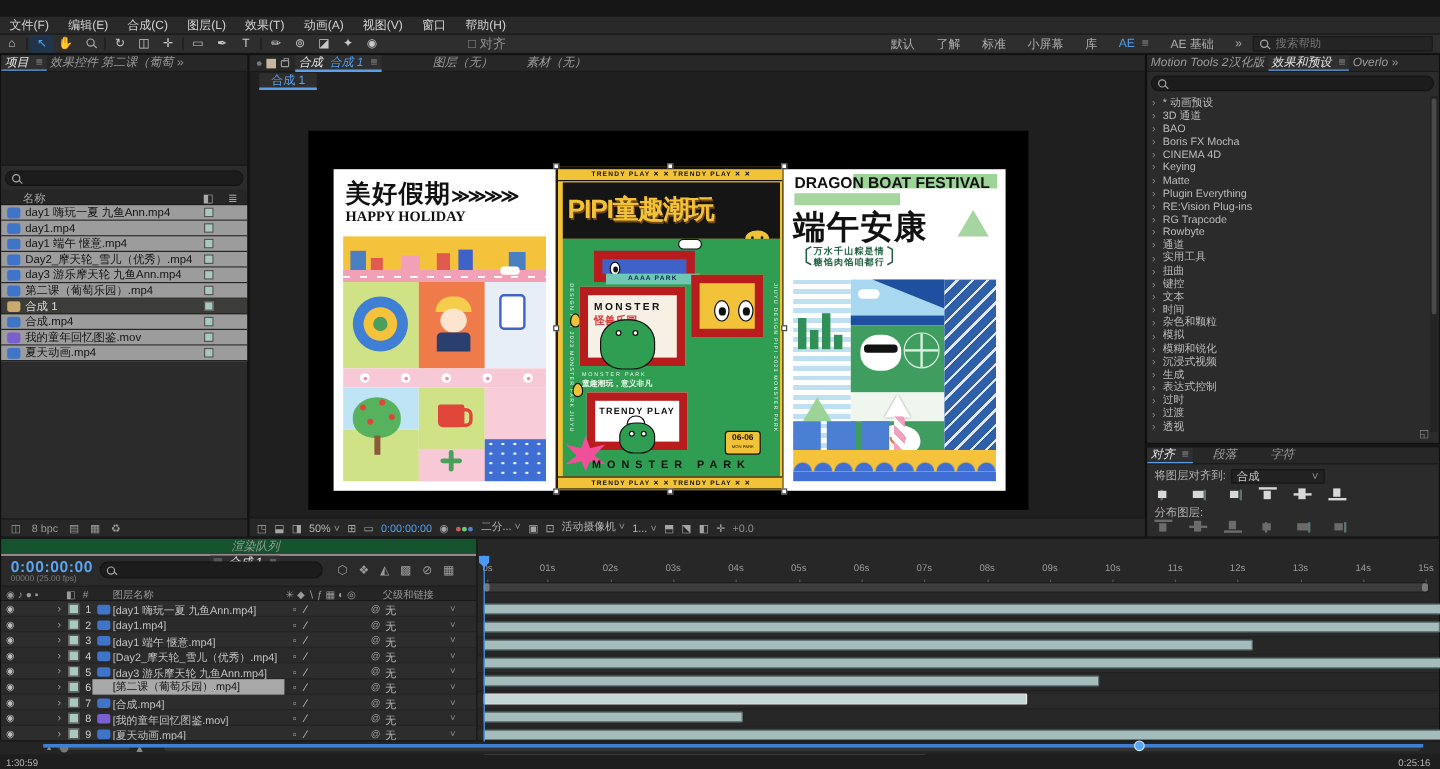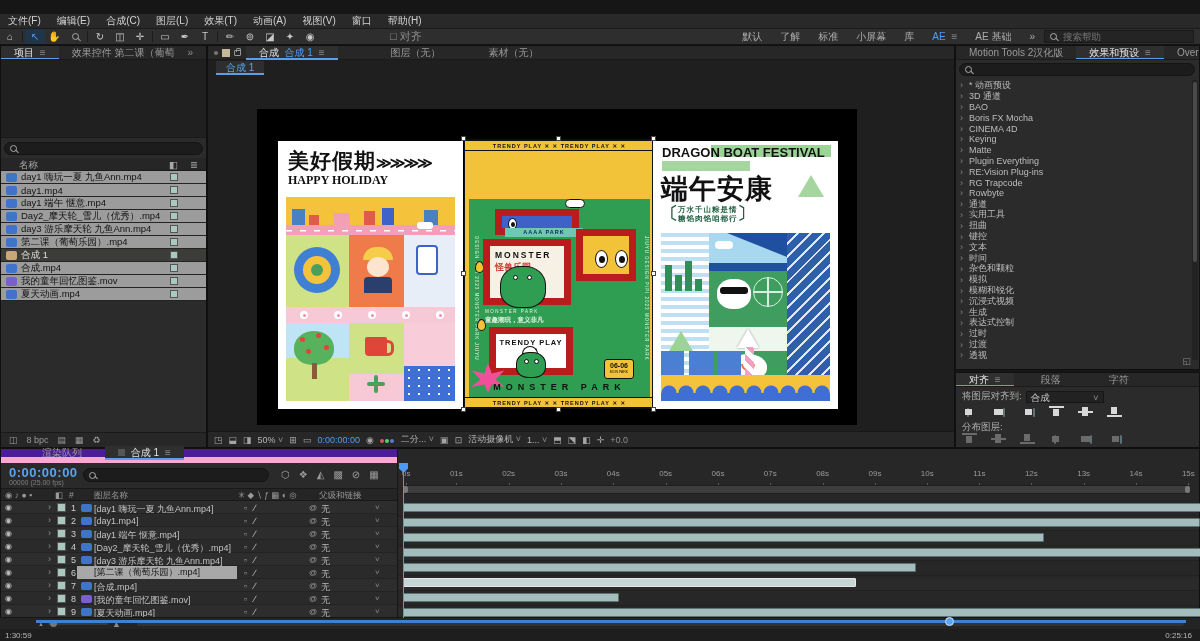--- a/index.html
+++ b/index.html
@@ -37,21 +37,21 @@
   .ws.on{color:#4f9ff0;}
   .helpsearch{display:flex;align-items:center;gap:4px;background:#242424;border:1px solid #1a1a1a;
               height:13px;padding:0 5px;width:150px;margin-right:6px;}
   .helpsearch input{background:transparent;border:0;outline:0;color:#9a9a9a;font-size:9.5px;width:110px;
                     font-family:"Liberation Sans",sans-serif;}
 
   
   .panel{position:absolute;background:#2b2b2b;border:1px solid #101010;}
   .ptabs{height:14px;background:#272727;display:flex;align-items:center;font-size:10px;color:#9a9a9a;
          border-bottom:1px solid #1a1a1a;white-space:nowrap;overflow:hidden;}
-  .ptab{padding:0 13px;height:14px;line-height:14px;}
+  .ptab{padding:0 3px;height:14px;line-height:14px;font-style:italic;}
   .ptab.on{color:#e4e4e4;background:#2f2f2f;box-shadow:inset 0 -2px 0 #5a9fe8;}
   .menu-glyph{color:#8a8a8a;margin-left:3px;}
 
   
   #project{left:0;top:45px;width:207px;height:403px;}
   .pj-preview{position:absolute;left:0;top:14px;width:205px;height:78px;background:#202020;border-bottom:1px solid #181818;}
   .pj-search{position:absolute;left:3px;top:96px;width:199px;height:13px;background:#1c1c1c;border:1px solid #141414;
              border-radius:7px;display:flex;align-items:center;padding:0 5px;gap:4px;}
   .pj-head{position:absolute;left:0;top:112px;width:205px;height:13px;background:#262626;color:#a8a8a8;
            font-size:9.5px;border-bottom:1px solid #1b1b1b;}
@@ -251,22 +251,22 @@
   .ai.left .bar{left:0;} .ai.left .blk{left:3px;top:2.5px;width:7px;height:6px;}
   .ai.hc .bar{left:6.5px;} .ai.hc .blk{left:3px;top:2.5px;width:9px;height:6px;}
   .ai.right .bar{right:0;} .ai.right .blk{right:3px;top:2.5px;width:7px;height:6px;}
   .ai.top .hbar{top:0;} .ai.top .blk{left:4px;top:3px;width:6px;height:7px;}
   .ai.vc .hbar{top:4.5px;} .ai.vc .blk{left:4px;top:1px;width:6px;height:9px;}
   .ai.bottom .hbar{bottom:0;} .ai.bottom .blk{left:4px;bottom:3px;width:6px;height:7px;}
   .dimicons .ai b{background:#6b6b6b;}
 
   
   #timeline{left:0;top:448px;width:1200px;height:169px;background:#2a2a2a;border:1px solid #101010;}
-  .tl-tabs{position:absolute;left:0;top:0;width:396px;height:14px;background:#4c1d95;display:flex;align-items:center;
-           font-size:10px;color:#9a9a9a;border-bottom:6px solid #f9a8d4;}
+  .tl-tabs{position:absolute;left:0;top:0;width:396px;height:14px;background:#14532d;display:flex;align-items:center;
+           font-size:10px;color:#9a9a9a;border-bottom:1px solid #f9a8d4;flex-direction:column;}
   .tl-ctrl{position:absolute;left:0;top:14px;width:396px;height:26px;border-bottom:1px solid #191919;}
   .tl-time{position:absolute;left:8px;top:2px;font-size:13px;font-weight:bold;color:#5aa4f0;letter-spacing:.5px;}
   .tl-fps{position:absolute;left:8px;top:16px;font-size:7px;color:#7e7e7e;}
   .tl-search{position:absolute;left:82px;top:5px;width:186px;height:14px;background:#1c1c1c;border:1px solid #141414;
              border-radius:7px;display:flex;align-items:center;padding:0 5px;gap:4px;}
   .tl-charms{position:absolute;left:280px;top:6px;display:flex;gap:9px;color:#9a9a9a;font-size:10px;}
   .tl-colhead{position:absolute;left:0;top:40px;width:396px;height:12px;background:#252525;border-bottom:1px solid #191919;
               font-size:8.5px;color:#9a9a9a;}
   .tl-rows{position:absolute;left:0;top:52px;width:396px;}
   .tl-row{position:relative;height:13px;background:#2d2d2d;border-bottom:1px solid #232323;font-size:9px;color:#c2c2c2;}
@@ -533,20 +533,27 @@
             </div>
             <div class="cell" style="width:30%;background:#f8ccd8">
               <div class="dots-blue"></div>
             </div>
           </div>
         </div>
       </div>
 
       <div class="poster" id="posterM">
         <div class="pm-strip top">TRENDY PLAY ✕ ✕ TRENDY PLAY ✕ ✕</div>
+        <div class="pm-header">
+          <div class="pm-title">PIPI童趣潮玩</div>
+          <div class="pm-smiley">
+              <i style="left:5px"></i>
+              <i style="right:5px"></i>
+            </div>
+        </div>
         <div class="pm-body">
           <div class="pm-side l">DESIGN PIPI 2023 MONSTER PARK JIUYU</div>
           <div class="pm-side r">JIUYU DESIGN PIPI 2023 MONSTER PARK</div>
           <div class="pm-collage">
             <div class="cloud" style="left:84px;top:-2px;width:20px;height:9px"></div>
             <div class="cloud" style="right:2px;top:40px;width:16px;height:8px"></div>
             <div class="drop" style="left:-6px;top:60px"></div>
             <div class="drop" style="left:-4px;top:118px"></div>
             <div class="pm-card pm-blue">
               <div class="pm-eye" style="left:6px;top:2px">

